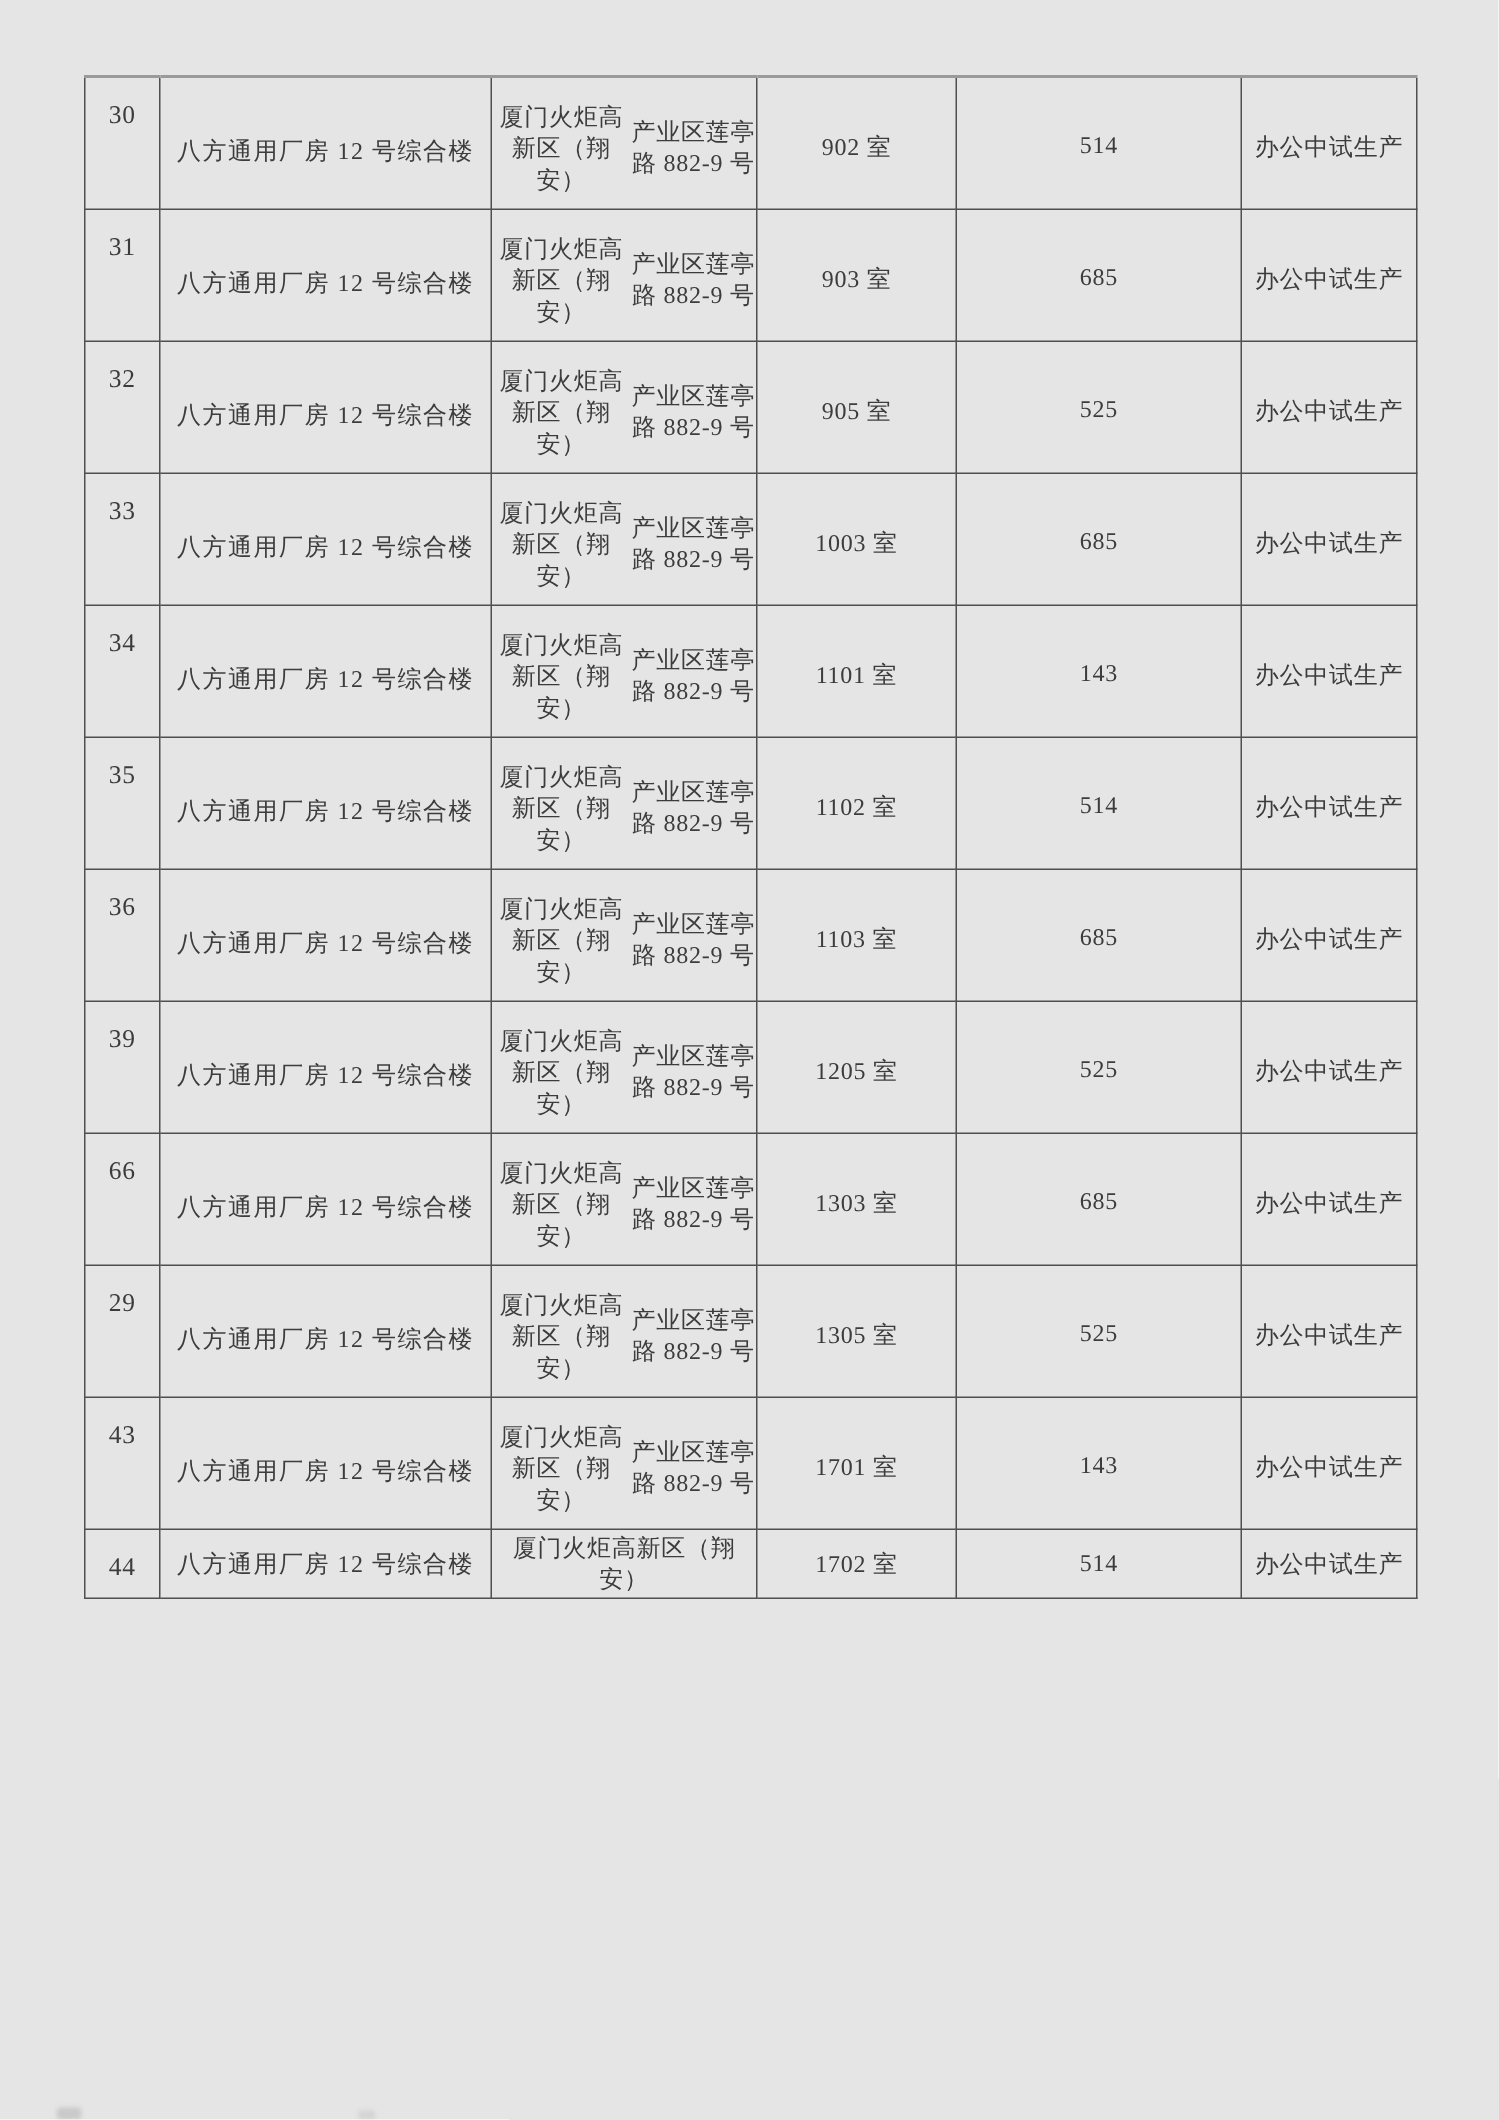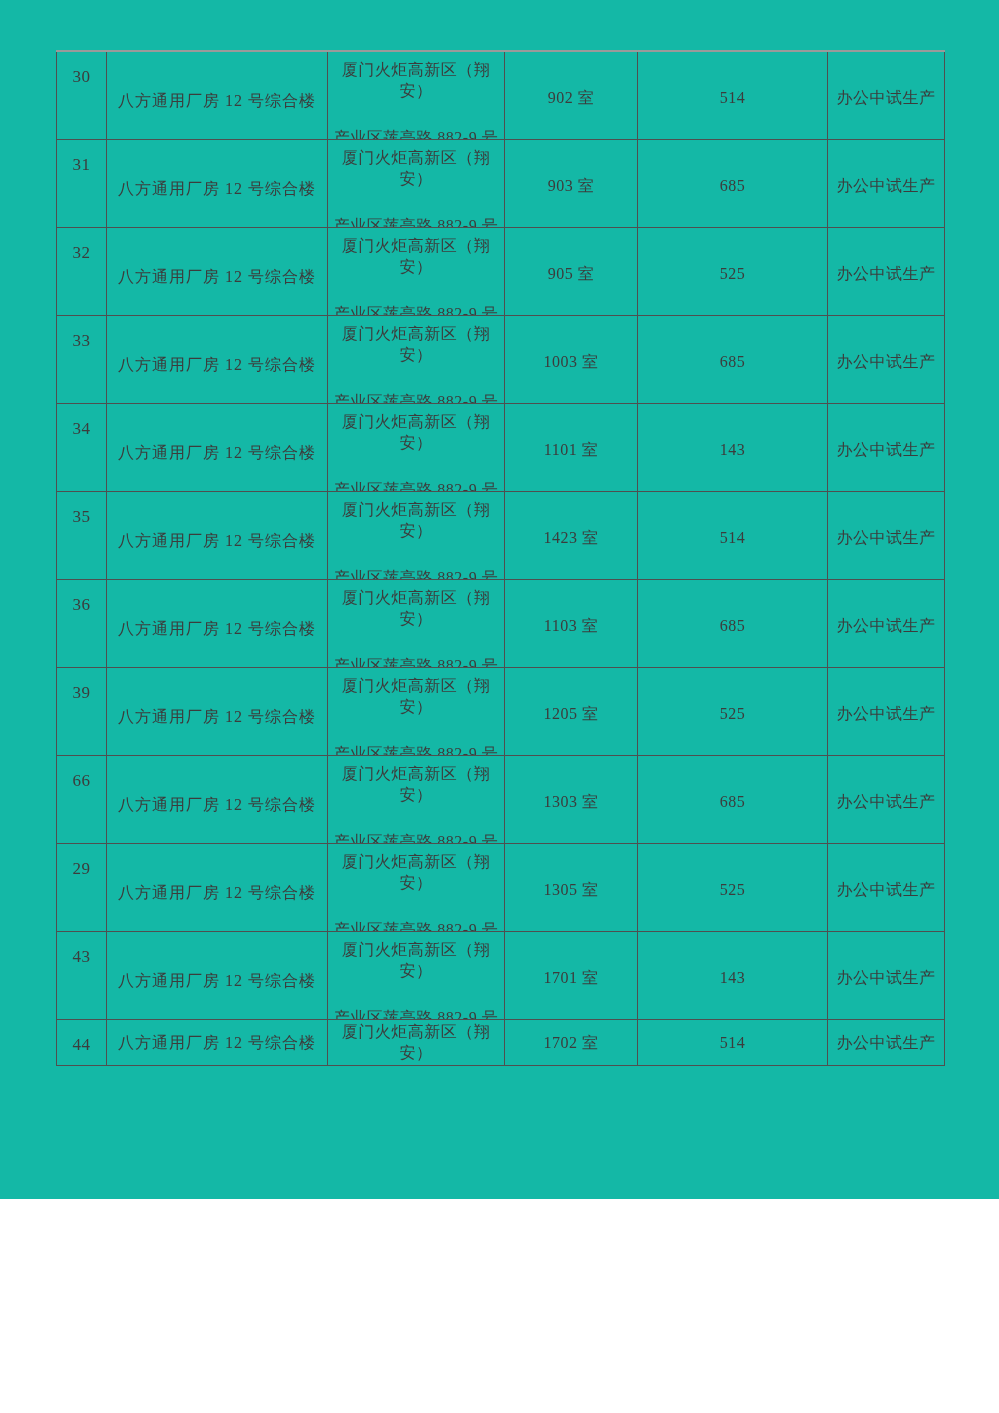--- a/index.html
+++ b/index.html
@@ -3,22 +3,22 @@
 <meta charset="utf-8">
 <style>
   html, body {
     margin: 0;
     padding: 0;
     background: #ffffff;
   }
   .page {
     position: relative;
     width: 999px;
-    height: 1199px;
-    background: #14b8a6;
+    height: 1413px;
+    background: #e5e5e5;
     overflow: hidden;
     font-family: "Liberation Serif", "DejaVu Serif", serif;
     color: #3c3c3c;
   }
   table.doc-table {
     position: absolute;
     left: 56px;
     top: 50px;
     width: 888px;
     border-collapse: collapse;
@@ -58,22 +58,22 @@
   td.cell-building .bld-text {
     display: block;
     padding-top: 12px;
     letter-spacing: 1px;
     text-align: center;
   }
   tr.row-short td.cell-building .bld-text { padding-top: 2px; }
 
   td.cell-address .addr-wrap {
     display: flex;
-    flex-direction: column;
-    justify-content: space-between;
+    flex-direction: row;
+    justify-content: center;
     align-items: center;
     row-gap: 26px;
     height: 86px;
     padding-top: 8px;
     box-sizing: border-box;
     letter-spacing: 0.5px;
   }
   tr.row-short td.cell-address .addr-wrap {
     height: 44px;
     row-gap: 0;
@@ -236,21 +236,21 @@
           <td class="cell-building">
             <span class="bld-text">八方通用厂房 12 号综合楼</span>
           </td>
           <td class="cell-address">
             <div class="addr-wrap">
               <div>厦门火炬高新区（翔安）</div>
               <div>产业区莲亭路 882-9 号</div>
             </div>
           </td>
           <td class="cell-room">
-            <span class="v">1423 室</span>
+            <span class="v">1102 室</span>
           </td>
           <td class="cell-area">
             <span class="v">514</span>
           </td>
           <td class="cell-usage">
             <span class="v">办公中试生产</span>
           </td>
         </tr>
         <tr class="row-normal">
           <td class="cell-no">

